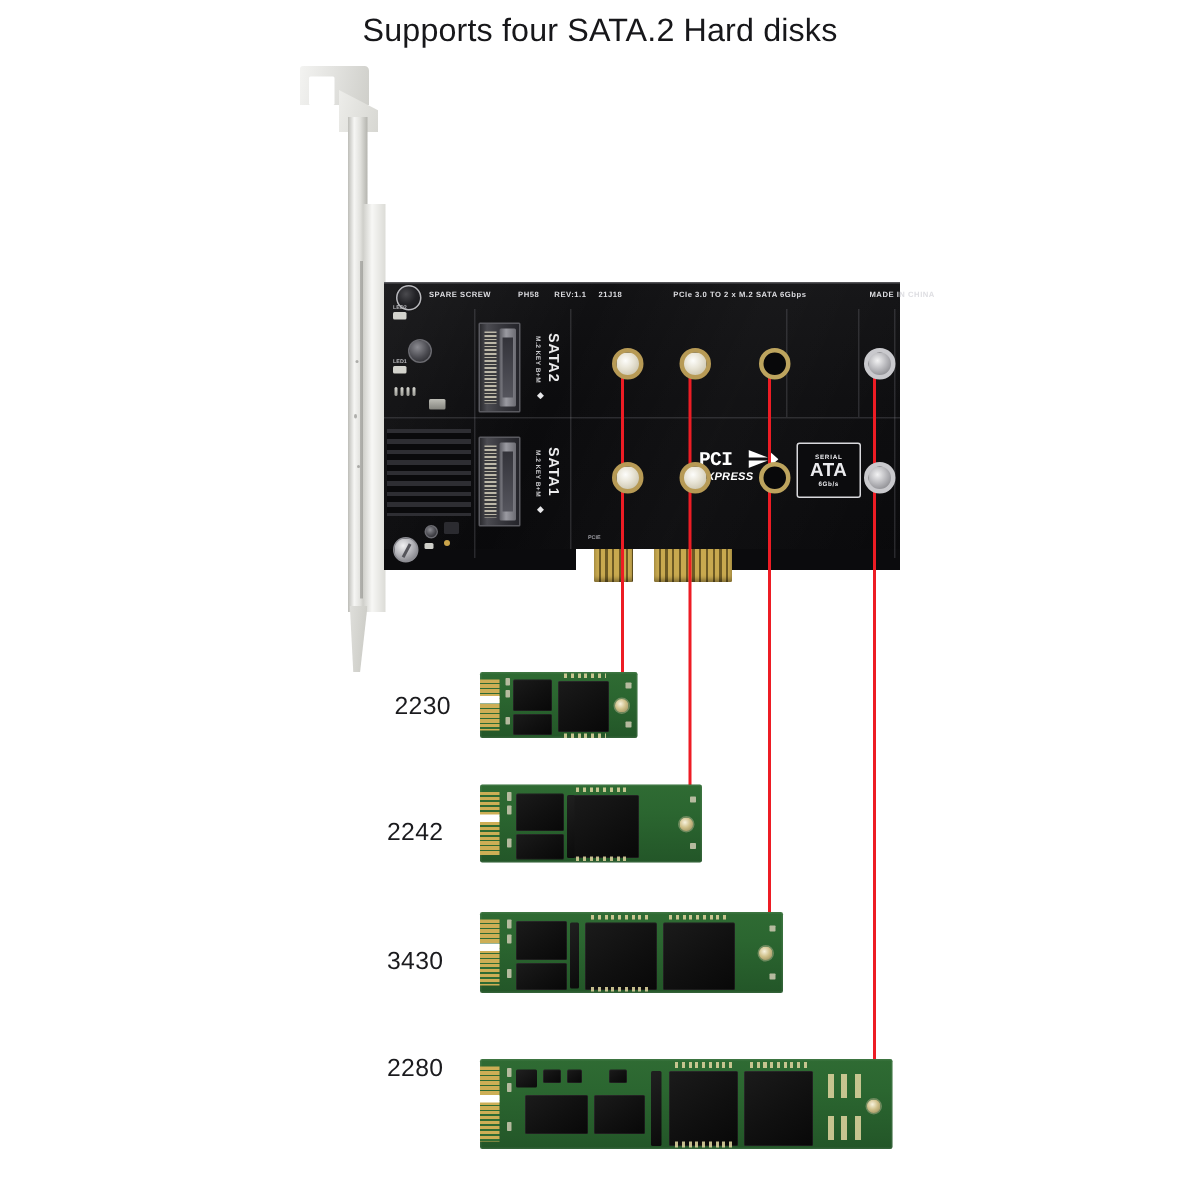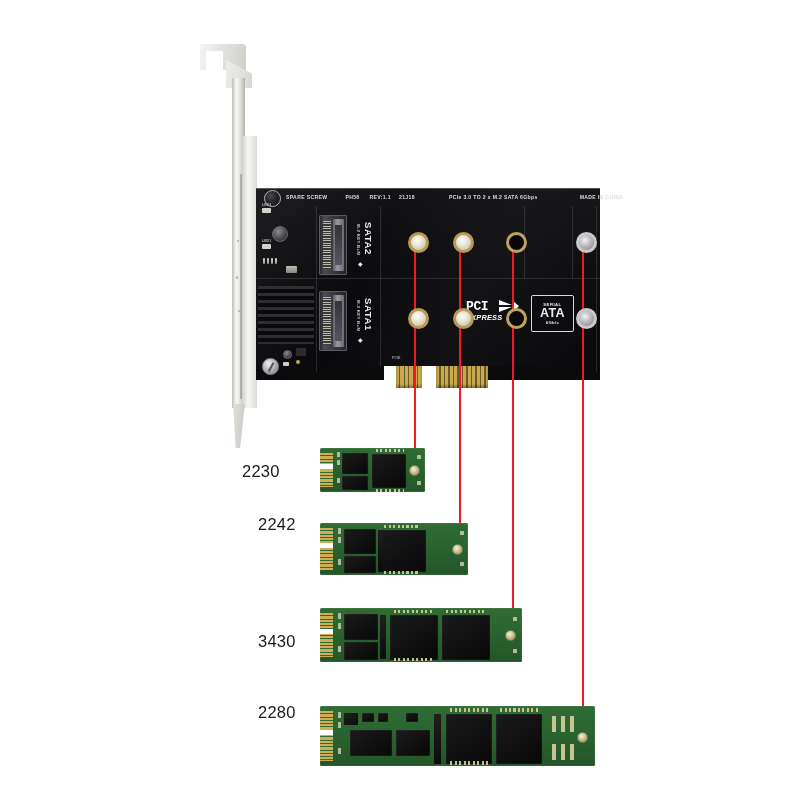--- a/index.html
+++ b/index.html
@@ -275,20 +275,21 @@
     position:absolute;
     font-size:16.5px;color:#1b1b1e;
     letter-spacing:.2px;
   }
 </style>
 </head>
 <body>
 
 <div id="stage">
 
+  <div class="title">Supports four SATA.2 Hard disks</div>
 
   <div class="bracket-wrap">
     <div class="br-top"></div>
     <div class="br-notch"></div>
     <div class="br-shoulder"></div>
     <div class="br-rail"></div>
     <div class="br-rail2"></div>
     <div class="br-seam"></div>
     <div class="br-tail"></div>
     <div class="br-speck" style="left:41px;top:196px;width:2px;height:2px;"></div>
@@ -398,39 +399,39 @@
   <div class="mhole gold" style="left:408px;top:232px;"></div>
   <div class="mhole gold" style="left:453px;top:232px;"></div>
   <div class="mhole gold open" style="left:506px;top:232px;"></div>
   <div class="mhole silver" style="left:576px;top:232px;"></div>
 
   <div class="mhole gold" style="left:408px;top:308px;"></div>
   <div class="mhole gold" style="left:453px;top:308px;"></div>
   <div class="mhole gold open" style="left:506px;top:308px;"></div>
   <div class="mhole silver" style="left:576px;top:308px;"></div>
 
-  <div class="ssd-label" style="left:242px;top:462px;">2230</div>
+  <div class="ssd-label" style="left:263px;top:462px;">2230</div>
   <div class="ssd" style="left:320px;top:448px;width:105px;">
     <div class="body"></div>
     <div class="gold-edge"></div>
     <div class="key-notch" style="top:16px;"></div>
     <div class="chip" style="left:22px;top:5px;width:26px;height:21px;"></div>
     <div class="chip" style="left:22px;top:28px;width:26px;height:14px;"></div>
     <div class="chip" style="left:52px;top:6px;width:34px;height:34px;"></div>
     <div class="smd" style="left:17px;top:4px;width:3px;height:5px;"></div>
     <div class="smd" style="left:17px;top:12px;width:3px;height:5px;"></div>
     <div class="smd" style="left:17px;top:30px;width:3px;height:5px;"></div>
     <div class="pad-grid" style="left:56px;top:1px;width:28px;height:3px;"></div>
     <div class="pad-grid" style="left:56px;top:41px;width:28px;height:3px;"></div>
     <div class="mnotch" style="left:89px;top:17px;"></div>
     <div class="smd" style="left:97px;top:7px;width:4px;height:4px;"></div>
     <div class="smd" style="left:97px;top:33px;width:4px;height:4px;"></div>
   </div>
 
-  <div class="ssd-label" style="left:258px;top:515px;">2242</div>
+  <div class="ssd-label" style="left:258px;top:546px;">2242</div>
   <div class="ssd" style="left:320px;top:523px;width:148px;height:52px;">
     <div class="body"></div>
     <div class="gold-edge" style="height:42px;"></div>
     <div class="key-notch" style="top:20px;"></div>
     <div class="chip" style="left:24px;top:6px;width:32px;height:25px;"></div>
     <div class="chip" style="left:24px;top:33px;width:32px;height:17px;"></div>
     <div class="chip" style="left:60px;top:7px;width:46px;height:42px;"></div>
     <div class="ctrl" style="left:58px;top:7px;width:5px;height:42px;"></div>
     <div class="smd" style="left:18px;top:5px;width:3px;height:6px;"></div>
     <div class="smd" style="left:18px;top:14px;width:3px;height:6px;"></div>

